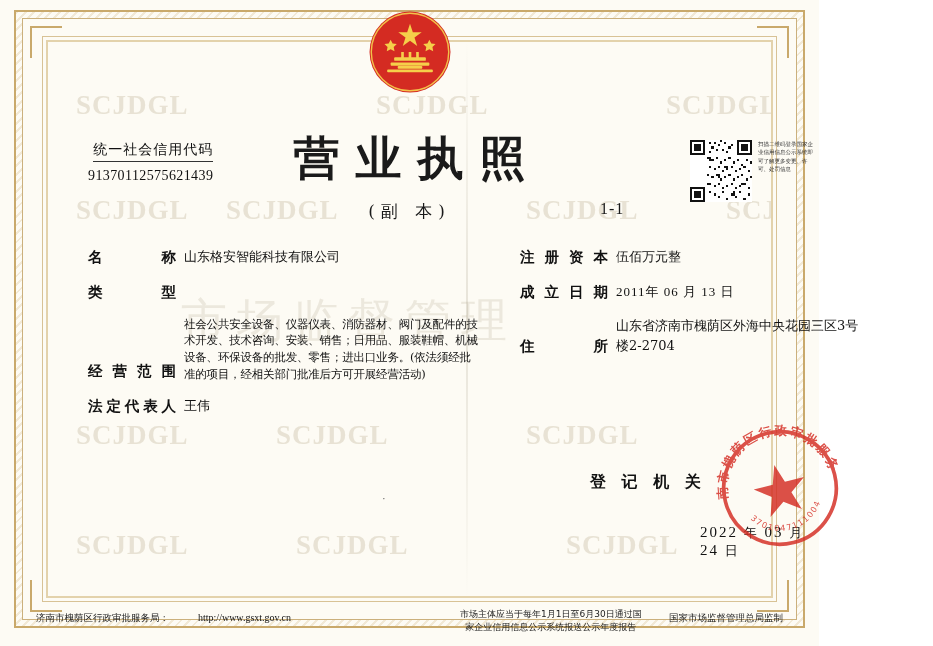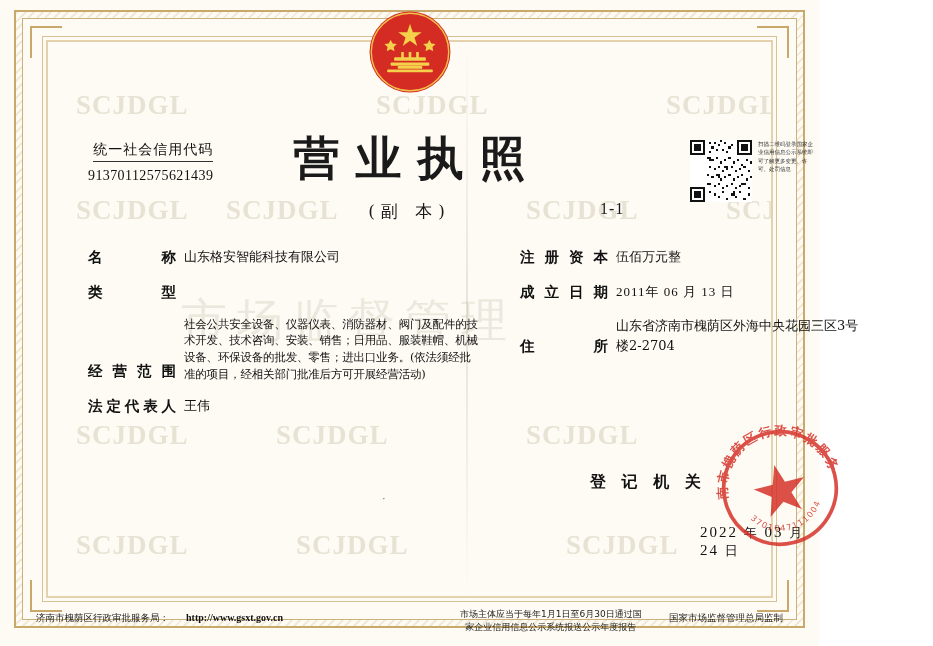--- a/index.html
+++ b/index.html
@@ -279,24 +279,23 @@
   }
   .footer-left {
     position: absolute;
     left: 12px;
     top: 4px;
     white-space: nowrap;
   }
   .footer-url {
     font-family: "Liberation Serif", serif;
     font-size: 10px;
-    margin-left: 14px;
+    margin-left: 26px;
     color: #111;
     text-decoration: none;
-    font-weight: bold;
   }
   .footer-center {
     position: absolute;
     left: 436px;
     top: 0px;
     text-align: center;
     line-height: 1.45;
     font-size: 9px;
   }
   .footer-right {

